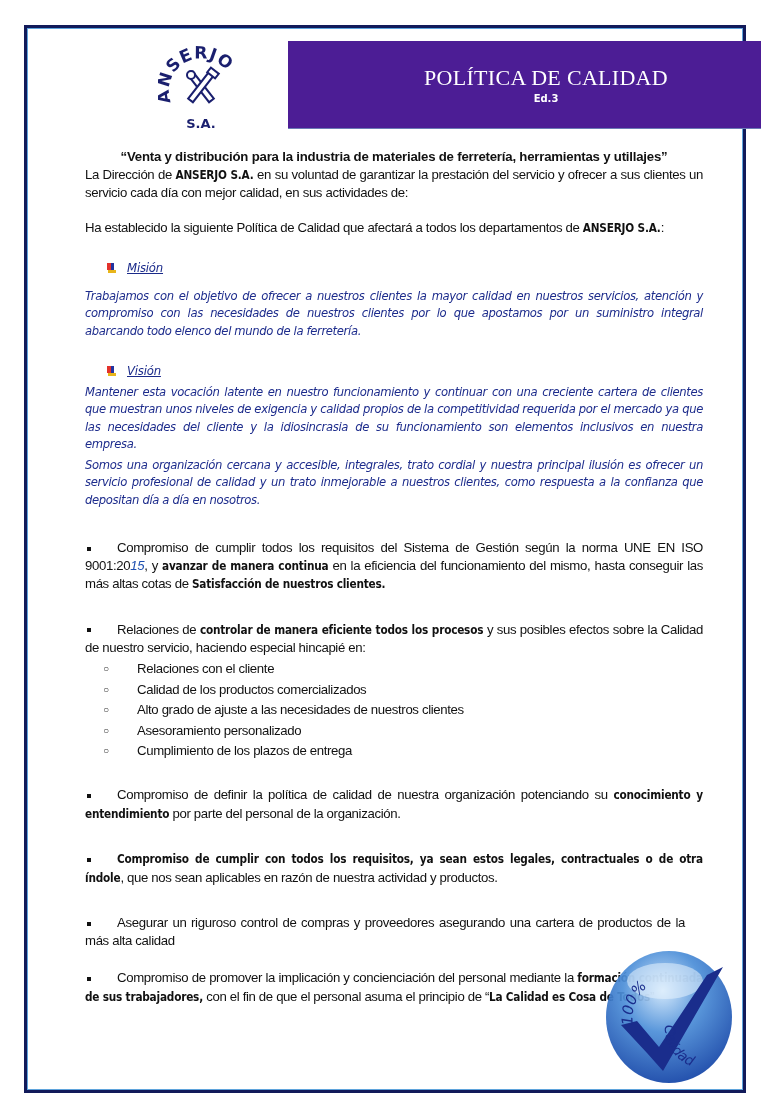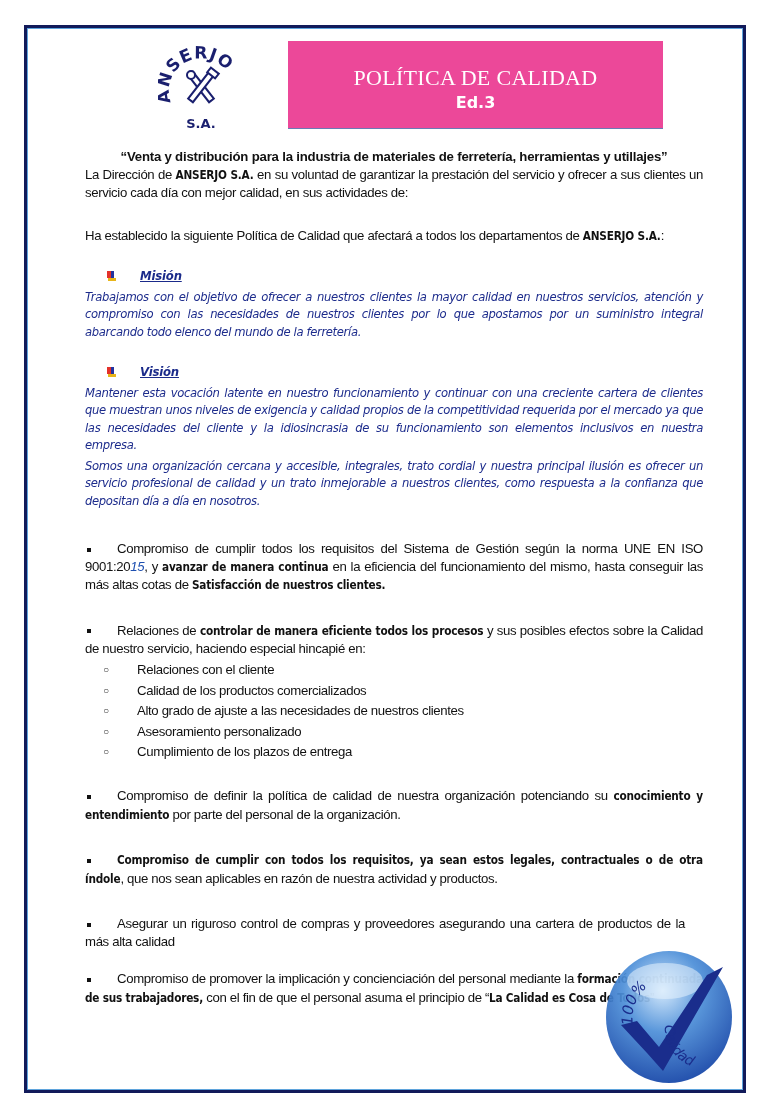--- a/index.html
+++ b/index.html
@@ -10,40 +10,40 @@
   }
   .frame {
     position: absolute; left: 24px; top: 25px; width: 722px; height: 1068px;
     border: 3px solid #121a5a; box-shadow: 0 0 0 1px #5fa4dc inset;
     box-sizing: border-box;
   }
   .logo {
     position: absolute; left: 158px; top: 44px; width: 86px; height: 88px;
   }
   .banner {
-    position: absolute; left: 288px; top: 41px; width: 375px; height: 87px;
-    background: #ec4899; color: #fff; text-align: center; border-bottom: 1px solid #6a7bb5;
+    position: absolute; left: 288px; top: 41px; width: 430px; height: 87px;
+    background: #4c1d95; color: #fff; text-align: center; border-bottom: 1px solid #6a7bb5; padding-left: 43px;
   }
   .banner .title {
     font-family: "Liberation Serif", serif; font-size: 22px; letter-spacing: 0.3px;
     margin-top: 25px; line-height: 24px;
   }
   .banner .ed {
-    font-family: "DejaVu Sans", sans-serif; font-weight: bold; font-size: 16px; margin-top: 3px;
+    font-family: "DejaVu Sans", sans-serif; font-weight: bold; font-size: 10px; margin-top: 3px;
   }
   .content {
     position: absolute; left: 85px; top: 147px; width: 618px;
     font-size: 13.2px; line-height: 17.5px;
   }
   .content p { margin: 0; text-align: justify; }
   .narrow { font-stretch: condensed; letter-spacing: -0.35px; }
   .quote { text-align: center !important; font-weight: bold; letter-spacing: -0.2px; }
   .sect-head {
-    margin-left: 22px; display: flex; align-items: center; gap: 23px;
-    font-style: italic; font-weight: bold; color: #1a2a8a; text-decoration: underline; font-size: 13px;
+    margin-left: 22px; display: flex; align-items: center; gap: 10px;
+    font-style: italic; font-weight: normal; color: #1a2a8a; text-decoration: underline; font-size: 13px;
   }
   .arrow-icon { display: inline-block; width: 10px; height: 11px; position: relative; }
   .arrow-icon .r { position:absolute; left:0; top:0; width:4px; height:7px; background:#e3322b; }
   .arrow-icon .b { position:absolute; left:4px; top:0; width:3px; height:9px; background:#2233a0; }
   .arrow-icon .y { position:absolute; left:1px; top:7px; width:8px; height:3px; background:#e8b51a; }
   .italic-blue {
     font-style: italic; color: #1d2c8c; font-family: "DejaVu Sans", sans-serif;
     font-size: 11.6px; letter-spacing: -0.35px; line-height: 17.5px; text-align: justify;
   }
   .sq { display: inline-block; width: 4px; height: 4px; background: #111; vertical-align: middle; margin-right: 26px; margin-left: 2px; }
@@ -77,31 +77,31 @@
 </svg>
 
 <div class="banner">
   <div class="title">POLÍTICA DE CALIDAD</div>
   <div class="ed">Ed.3</div>
 </div>
 
 <div class="content">
   <p class="narrow quote" style="margin-top:1px;">“Venta y distribución para la industria de materiales de ferretería, herramientas y utillajes”</p>
   <p class="narrow"><span>La Dirección de </span><b class="dv">ANSERJO S.A.</b><span> en su voluntad de garantizar la prestación del servicio y ofrecer a sus clientes un servicio cada día con mejor calidad, en sus actividades de:</span></p>
-  <p class="narrow" style="margin-top:25px;"><span>Ha establecido la siguiente Política de Calidad que afectará a todos los departamentos de </span><b class="dv">ANSERJO S.A.</b><span>:</span></p>
+  <p class="narrow" style="margin-top:17px;"><span>Ha establecido la siguiente Política de Calidad que afectará a todos los departamentos de </span><b class="dv">ANSERJO S.A.</b><span>:</span></p>
 
   <div class="sect-head dv" style="margin-top:23px;">
     <span class="arrow-icon">
         <span class="r"></span>
         <span class="b"></span>
         <span class="y"></span>
       </span>
     <span>Misión</span>
   </div>
-  <p class="italic-blue" style="margin-top:3px;">Trabajamos con el objetivo de ofrecer a nuestros clientes la mayor calidad en nuestros servicios, atención y compromiso con las necesidades de nuestros clientes por lo que apostamos por un suministro integral abarcando todo elenco del mundo de la ferretería.</p>
+  <p class="italic-blue" style="margin-top:10px;">Trabajamos con el objetivo de ofrecer a nuestros clientes la mayor calidad en nuestros servicios, atención y compromiso con las necesidades de nuestros clientes por lo que apostamos por un suministro integral abarcando todo elenco del mundo de la ferretería.</p>
 
   <div class="sect-head dv" style="margin-top:23px;">
     <span class="arrow-icon">
         <span class="r"></span>
         <span class="b"></span>
         <span class="y"></span>
       </span>
     <span>Visión</span>
   </div>
   <p class="italic-blue" style="margin-top:3px;">Mantener esta vocación latente en nuestro funcionamiento y continuar con una creciente cartera de clientes que muestran unos niveles de exigencia y calidad propios de la competitividad requerida por el mercado ya que las necesidades del cliente y la idiosincrasia de su funcionamiento son elementos inclusivos en nuestra empresa.</p>

